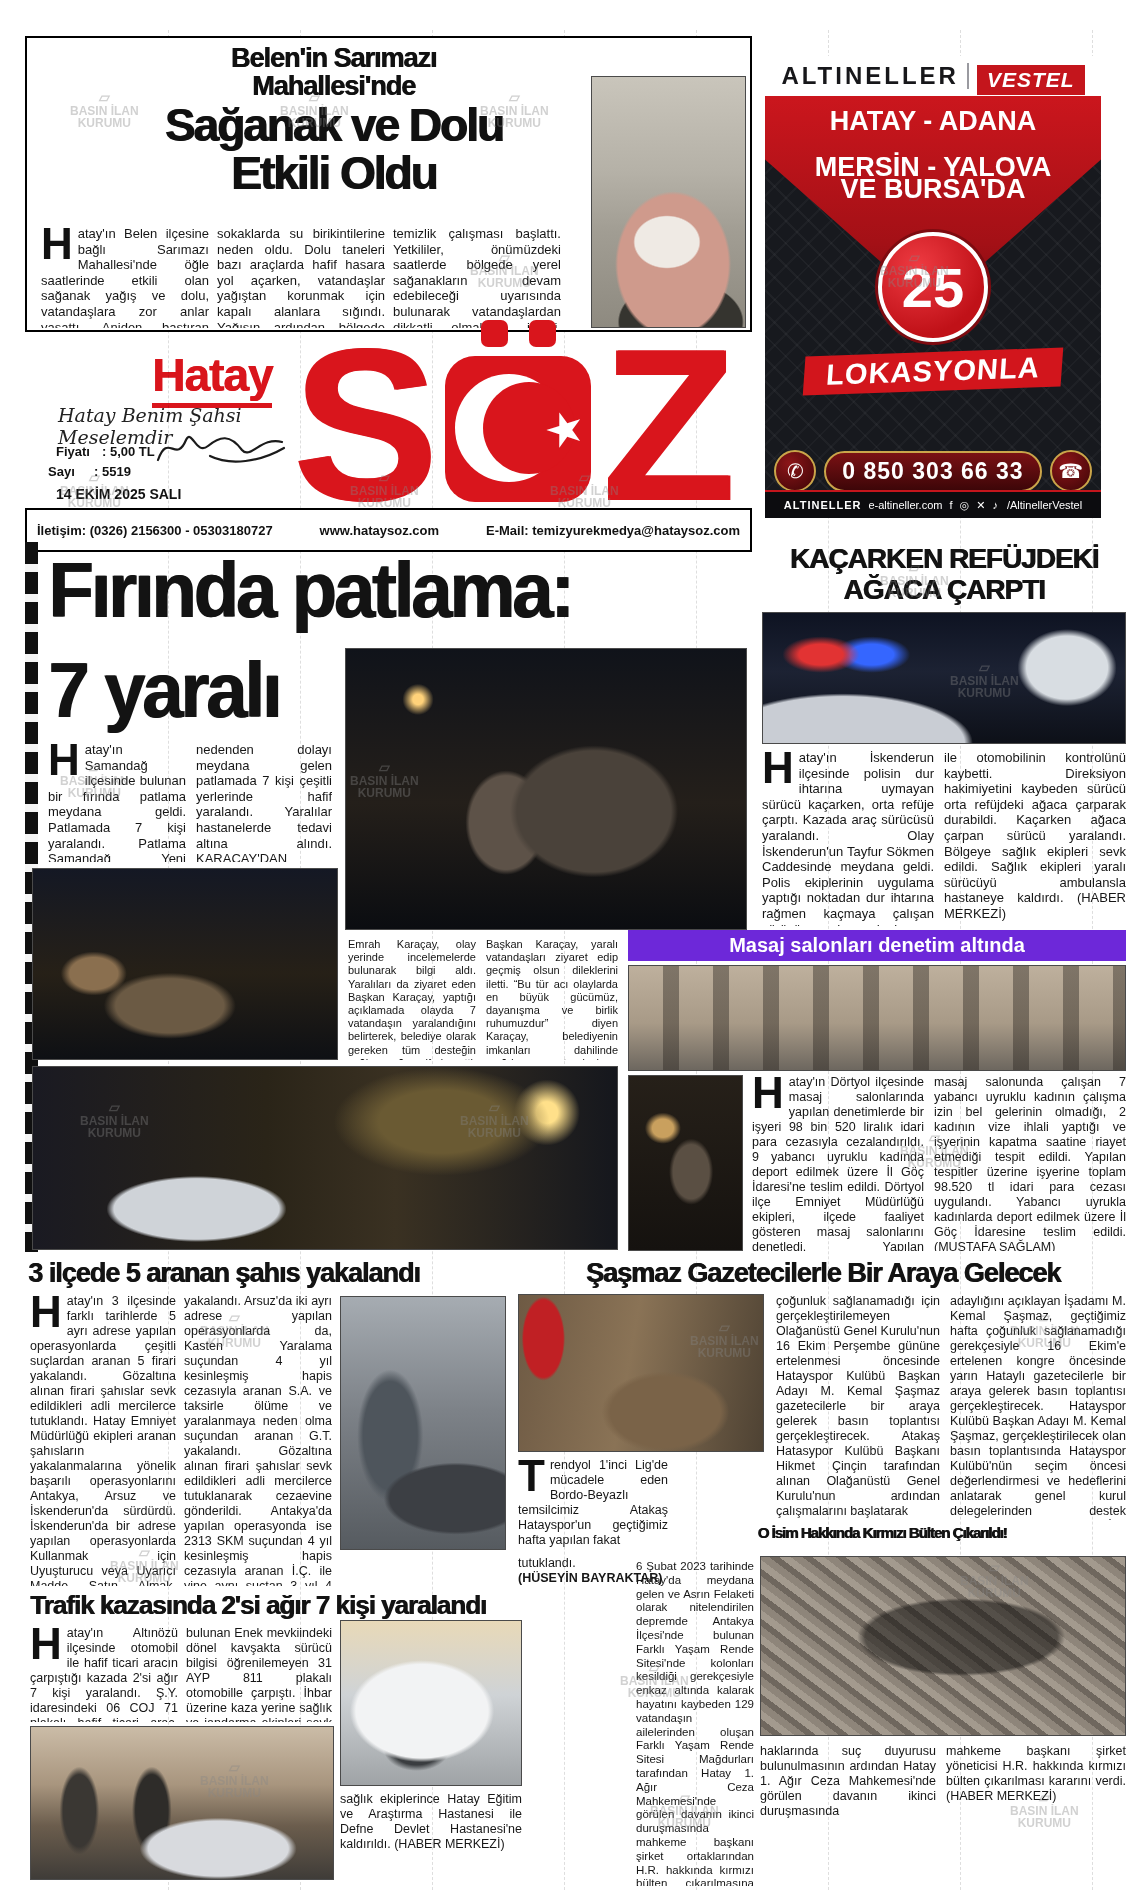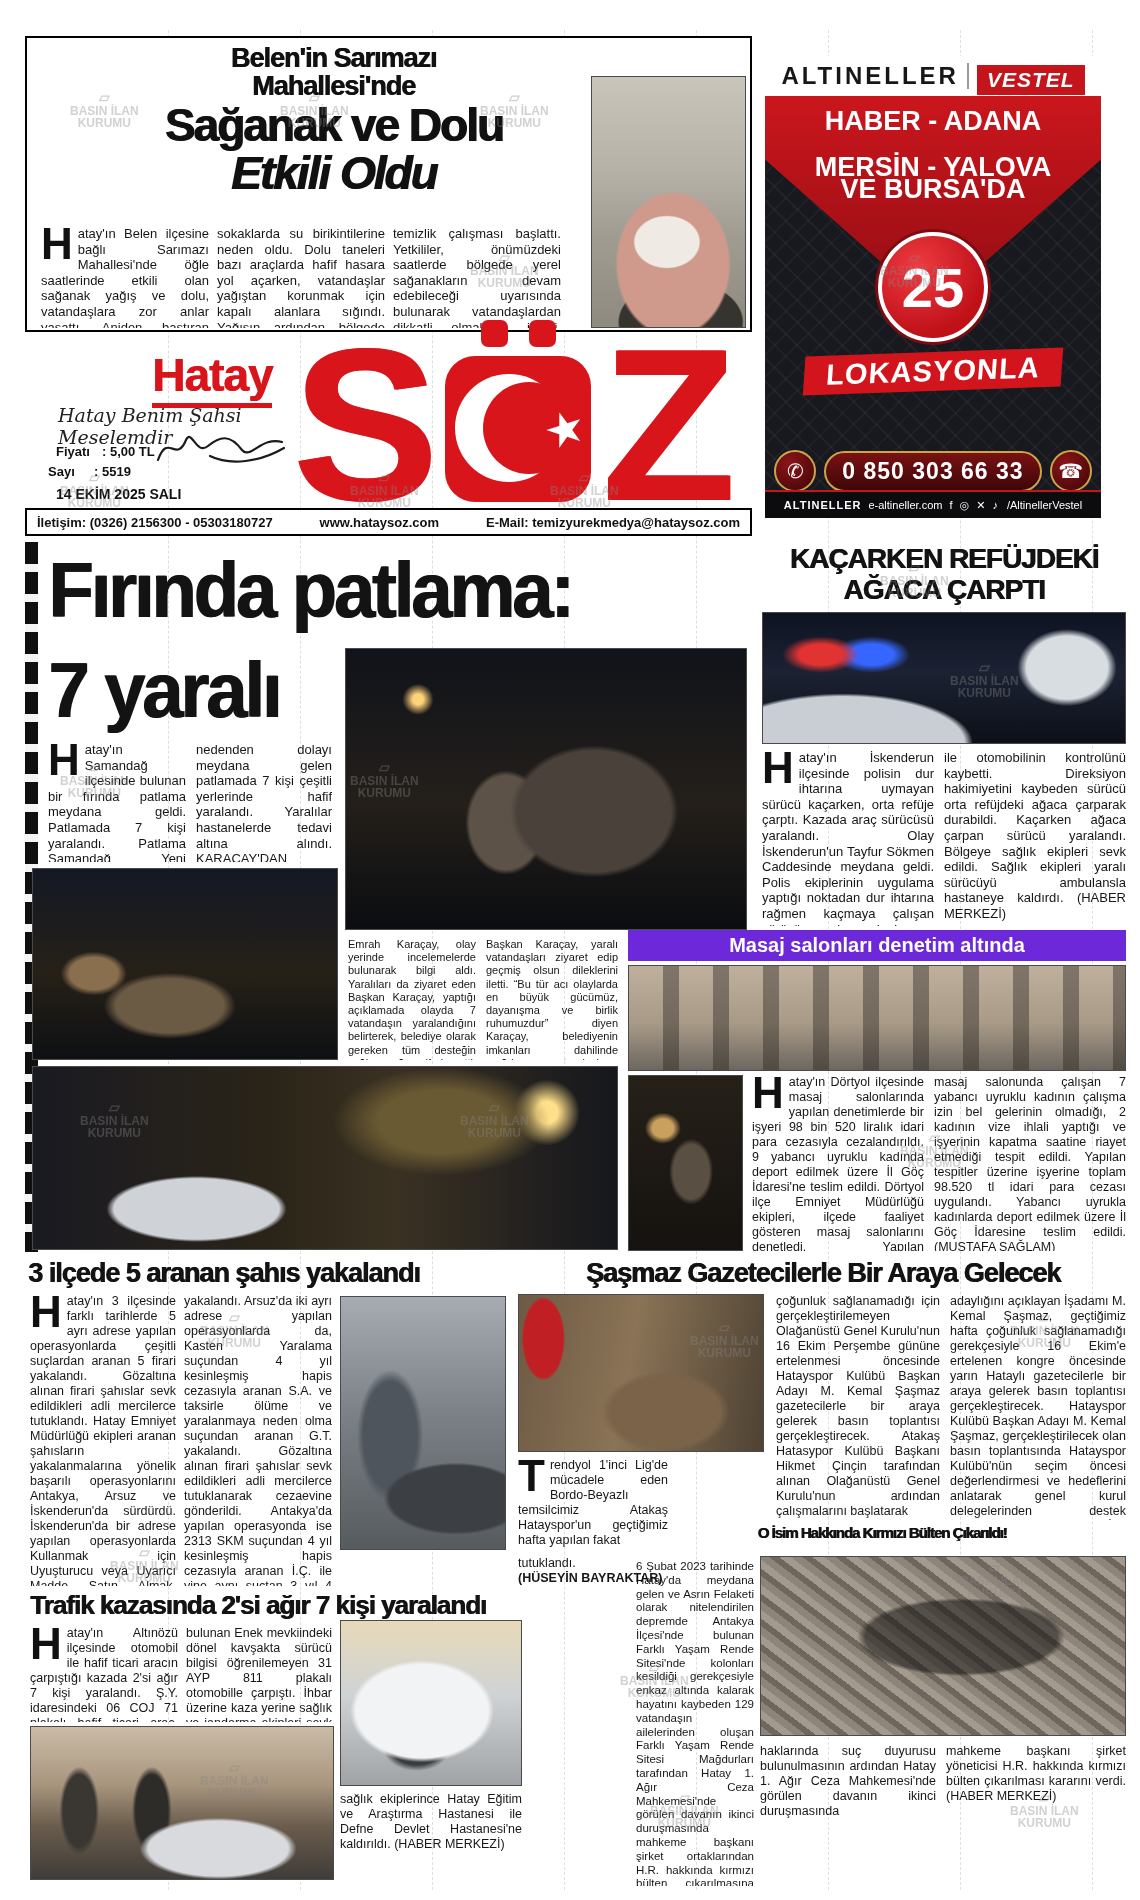--- a/index.html
+++ b/index.html
@@ -151,38 +151,38 @@
 <body>
 
 <div class="page">
 
   <div class="box" style="left:25px;top:36px;width:727px;height:296px;">
     <div class="abs kicker" style="left:10px;top:6px;width:545px;">
       <span>Belen'in Sarımazı</span><br>
       <span>Mahallesi'nde</span>
     </div>
     <div class="abs tophead" style="left:6px;top:64px;width:553px;">Sağanak ve Dolu</div>
-    <div class="abs tophead" style="left:6px;top:112px;width:553px;font-style:italic;">Etkili Oldu</div>
+    <div class="abs tophead" style="left:6px;top:112px;width:553px;">Etkili Oldu</div>
     <p class="col" style="left:14px;top:188px;width:168px;height:102px;margin:0;">
       <span class="dc">H</span><span>atay'ın Belen ilçesine bağlı Sarımazı Mahallesi'nde öğle saatlerinde etkili olan sağanak yağış ve dolu, vatandaşlara zor anlar yaşattı. Aniden bastıran sağanakla birlikte kısa süreli dolu yağışı,</span>
     </p>
     <p class="col" style="left:190px;top:188px;width:168px;height:102px;margin:0;">sokaklarda su birikintilerine neden oldu. Dolu taneleri bazı araçlarda hafif hasara yol açarken, vatandaşlar yağıştan korunmak için kapalı alanlara sığındı. Yağışın ardından bölgede belediye ekipleri su tahliye ve</p>
     <p class="col" style="left:366px;top:188px;width:168px;height:102px;margin:0;">temizlik çalışması başlattı. Yetkililer, önümüzdeki saatlerde bölgede yerel sağanakların devam edebileceği uyarısında bulunarak vatandaşlardan dikkatli olmalarını istedi. (HABER MERKEZİ)</p>
     <div class="photo ph-hail" style="left:564px;top:38px;width:155px;height:252px;"></div>
   </div>
 
   <div class="ad">
     <div class="ad-head">
       <span class="alt">ALTINELLER</span>
       <span class="sep"></span>
       <span class="ves">VESTEL</span>
     </div>
     <div class="ad-body">
       <div class="chevron"></div>
-      <div class="ad-line" style="top:10px;">HABER - ADANA</div>
+      <div class="ad-line" style="top:10px;">HATAY - ADANA</div>
       <div class="ad-line" style="top:56px;">MERSİN - YALOVA</div>
       <div class="ad-line" style="top:78px;">VE BURSA'DA</div>
       <div class="circle25">25</div>
       <div class="lok">LOKASYONLA</div>
       <div class="phone-row">
         <span class="ph-circ">✆</span>
         <span class="ph-pill">0 850 303 66 33</span>
         <span class="ph-circ">☎</span>
       </div>
       <div class="ad-foot">
@@ -212,21 +212,21 @@
     <span class="obox">
       <span class="dot" style="left:36px;"></span>
       <span class="dot" style="left:84px;"></span>
       <span class="crescent-outer"></span>
       <span class="crescent-inner"></span>
       <span class="star">★</span>
     </span>
     <span class="ltr">Z</span>
   </div>
 
-  <div class="box contact" style="left:25px;top:508px;width:727px;height:28px;gap:42px;">
+  <div class="box contact" style="left:25px;top:508px;width:727px;height:44px;gap:42px;">
     <span>İletişim: (0326) 2156300 - 05303180727</span>
     <span>www.hataysoz.com</span>
     <span>E-Mail: temizyurekmedya@hataysoz.com</span>
   </div>
 
   <div class="strip" style="left:25px;top:542px;width:13px;height:710px;"></div>
   <div class="hl big-hl" style="left:48px;top:546px;font-size:74px;">Fırında patlama:</div>
   <div class="hl big-hl" style="left:48px;top:646px;font-size:74px;">7 yaralı</div>
   <div class="photo ph-night1" style="left:345px;top:648px;width:402px;height:282px;"></div>
   <p class="col" style="left:48px;top:742px;width:138px;height:120px;margin:0;">

